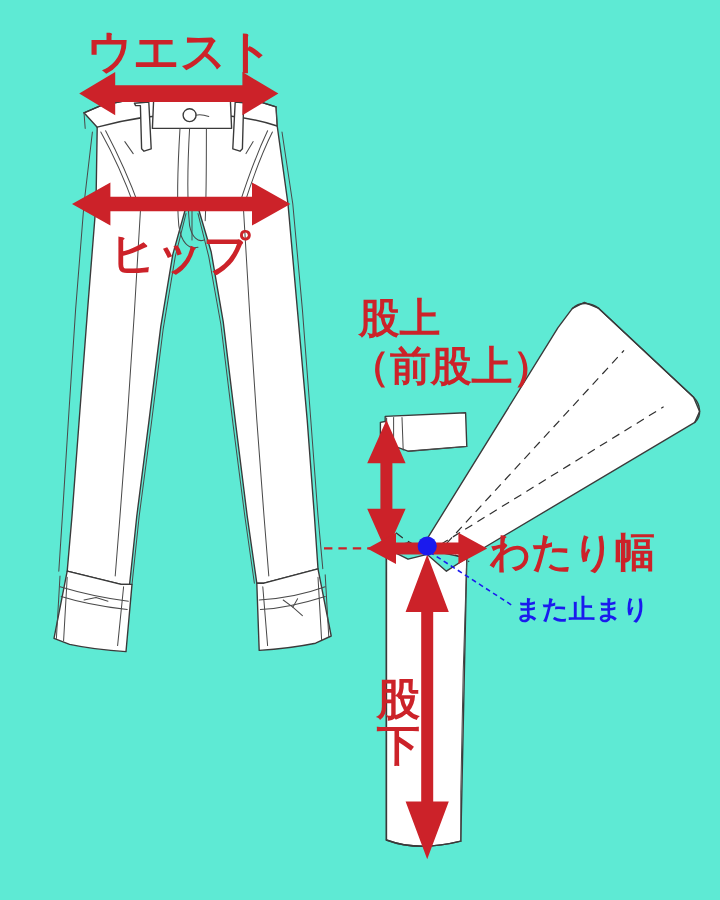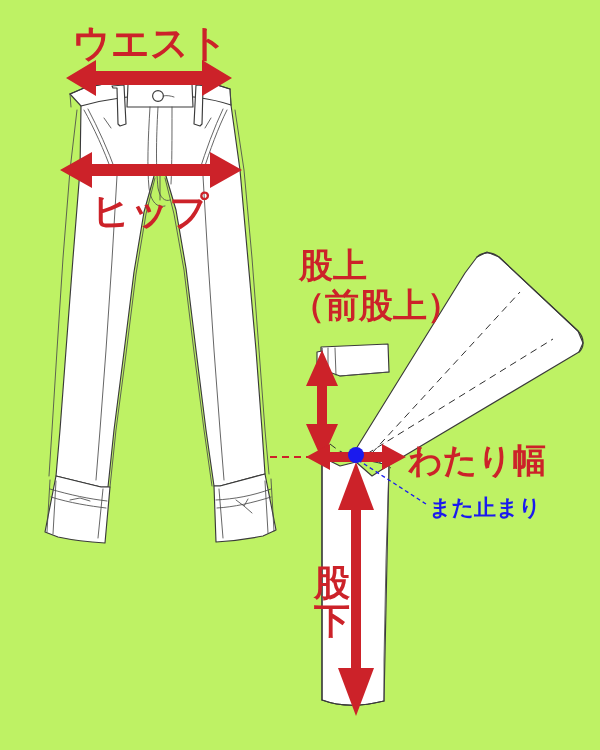--- a/index.html
+++ b/index.html
@@ -8,21 +8,21 @@
     padding: 0;
     background: #ffffff;
   }
   body {
     font-family: "DejaVu Sans", "Liberation Sans", sans-serif;
   }
   #stage {
     position: relative;
     width: 600px;
     height: 750px;
-    background: #bef264;
+    background: #5eead4;
     overflow: hidden;
   }
   #diagram-svg {
     position: absolute;
     left: 0;
     top: 0;
     width: 600px;
     height: 750px;
     display: block;
   }

